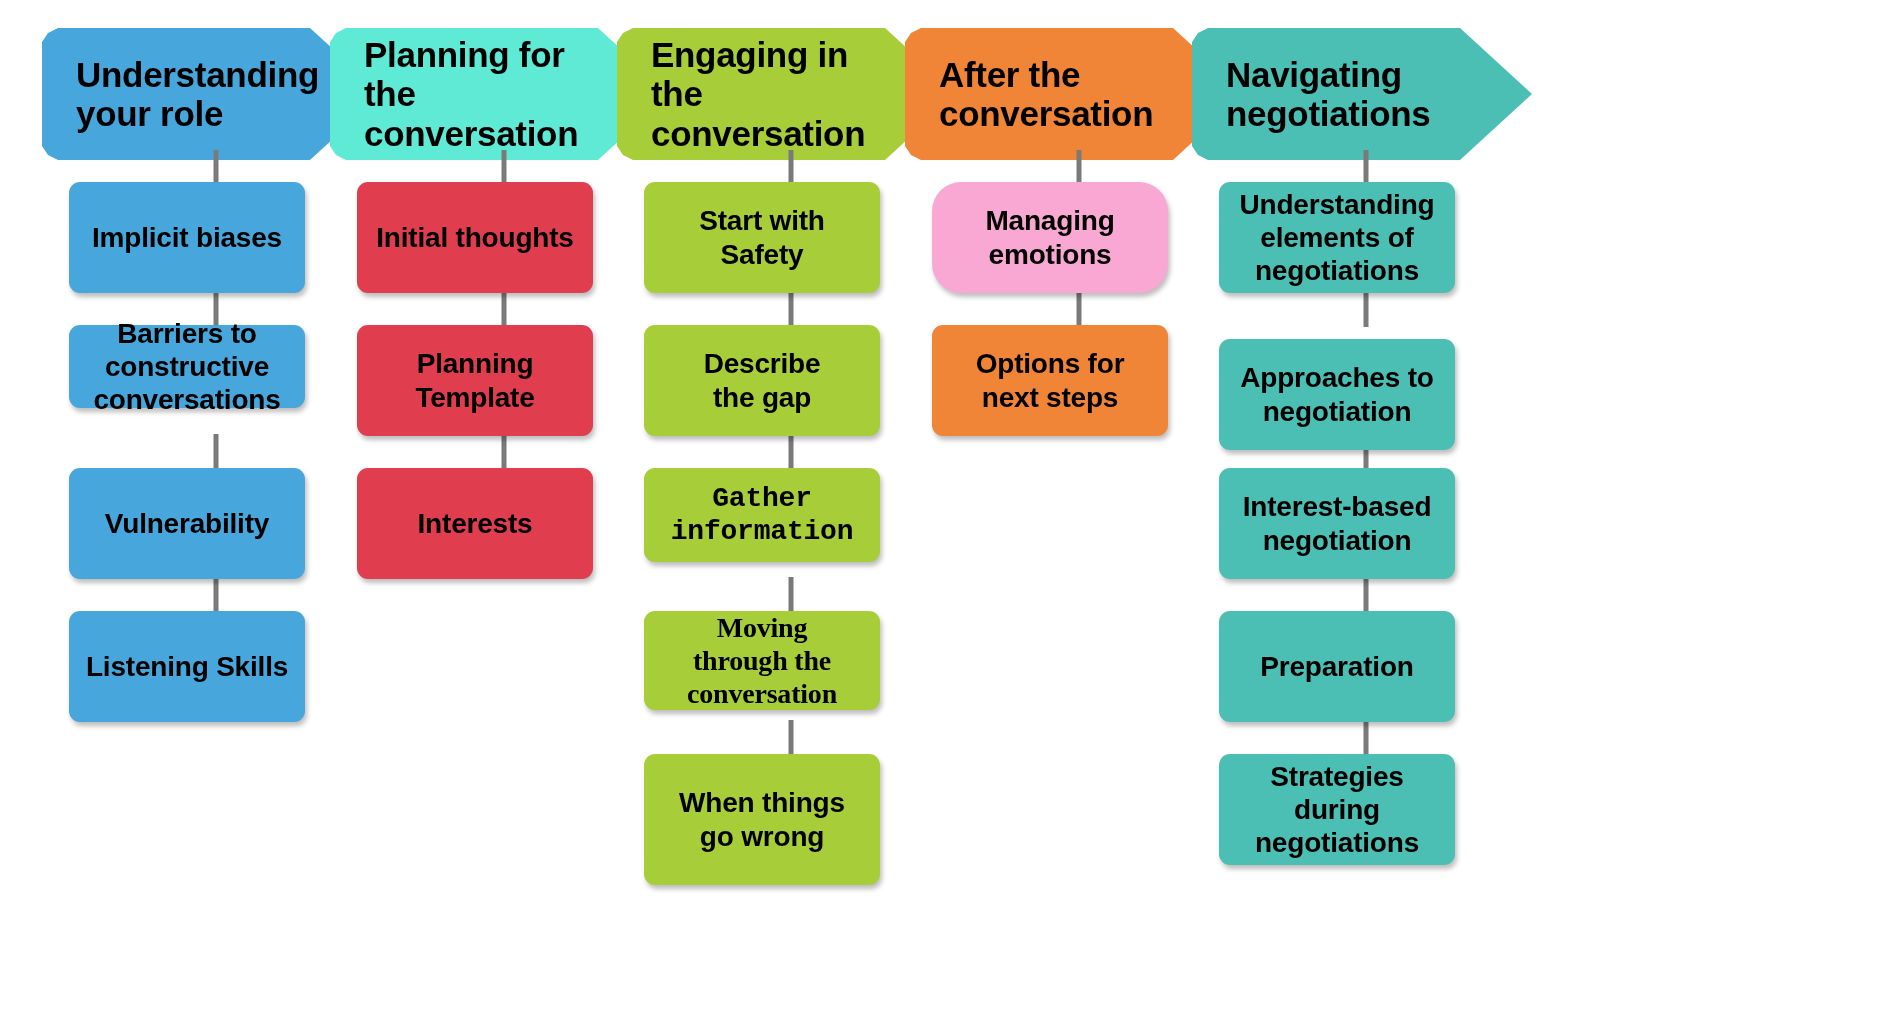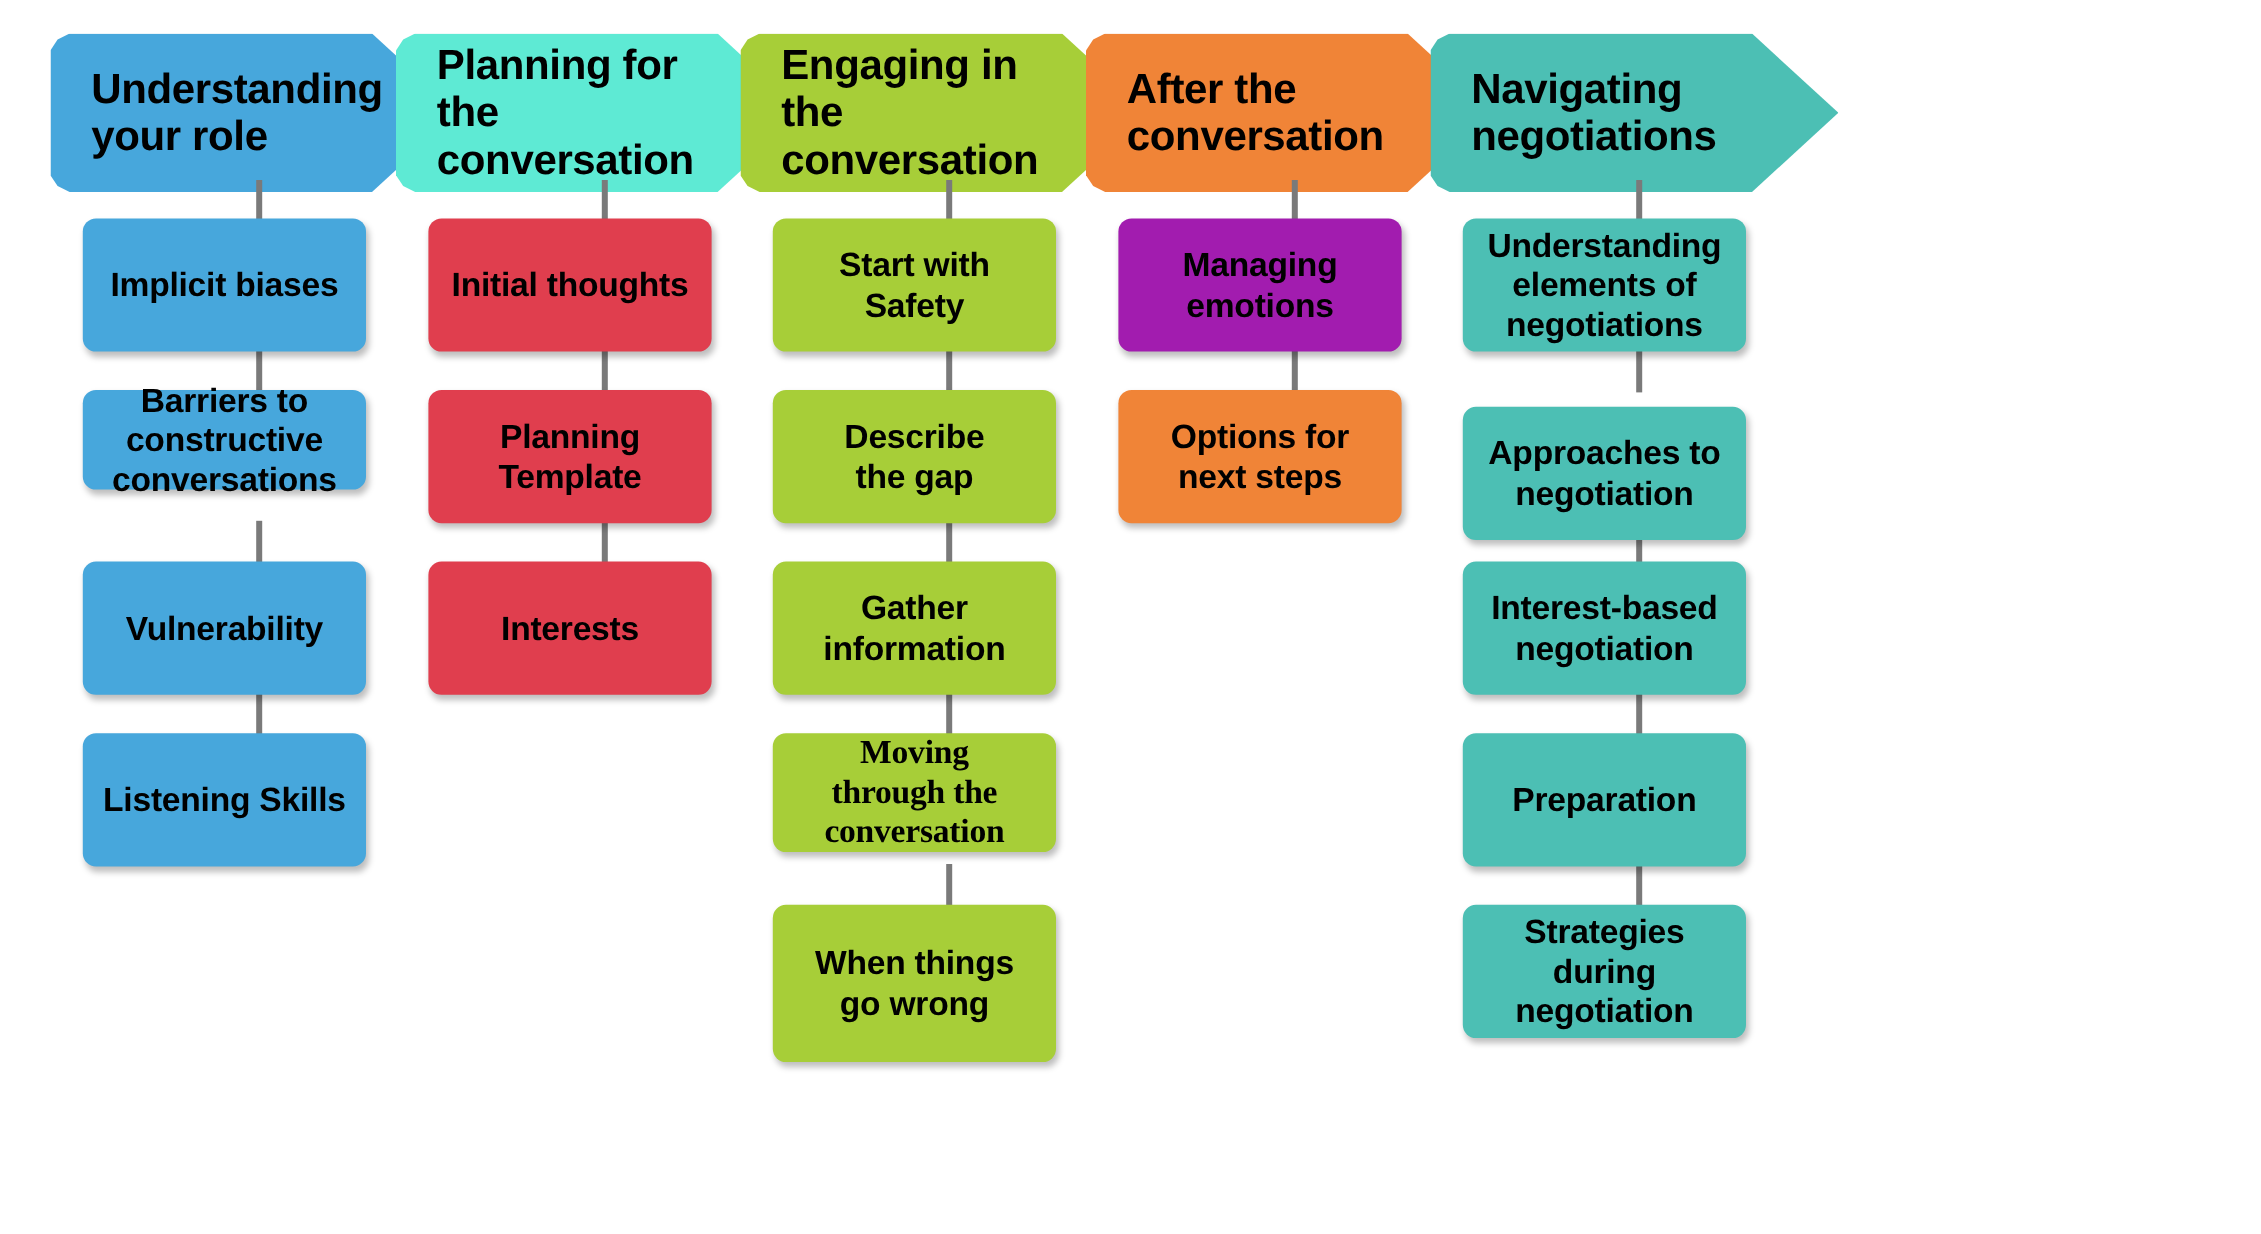--- a/index.html
+++ b/index.html
@@ -151,21 +151,21 @@
       <div class="node" style="top: 182px; height: 111px; background: rgb(167, 206, 56);">
         <div class="node-label">Start with
 Safety</div>
       </div>
       <div class="stem" style="top: 291px; height: 36px;"></div>
       <div class="node" style="top: 325px; height: 111px; background: rgb(167, 206, 56);">
         <div class="node-label">Describe
 the gap</div>
       </div>
       <div class="stem" style="top: 434px; height: 36px;"></div>
-      <div class="node" style="top: 468px; height: 111px; background: rgb(167, 206, 56);">
+      <div class="node" style="top: 468px; height: 94px; background: rgb(167, 206, 56); font-family: Liberation Mono, monospace;">
         <div class="node-label">Gather
 information</div>
       </div>
       <div class="stem" style="top: 577px; height: 36px;"></div>
       <div class="node" style="top: 611px; height: 99px; background: rgb(167, 206, 56); font-family: Liberation Serif, serif;">
         <div class="node-label">Moving
 through the
 conversation</div>
       </div>
       <div class="stem" style="top: 720px; height: 36px;"></div>
@@ -173,21 +173,21 @@
         <div class="node-label">When things
 go wrong</div>
       </div>
     </div>
     <div class="column" style="left: 905px;">
       <div class="phase-header" style="background: rgb(240, 132, 55);">
         <div class="phase-title">After the
 conversation</div>
       </div>
       <div class="stem" style="top: 150px; height: 36px;"></div>
-      <div class="node" style="top: 182px; height: 111px; background: #a21caf;">
+      <div class="node" style="top: 182px; height: 111px; background: #f9a8d4; border-radius: 29px;">
         <div class="node-label">Managing
 emotions</div>
       </div>
       <div class="stem" style="top: 291px; height: 36px;"></div>
       <div class="node" style="top: 325px; height: 111px; background: rgb(240, 132, 55);">
         <div class="node-label">Options for
 next steps</div>
       </div>
     </div>
     <div class="column" style="left: 1192px;">
@@ -212,16 +212,16 @@
 negotiation</div>
       </div>
       <div class="stem" style="top: 577px; height: 36px;"></div>
       <div class="node" style="top: 611px; height: 111px; background: rgb(76, 191, 180);">
         <div class="node-label">Preparation</div>
       </div>
       <div class="stem" style="top: 720px; height: 36px;"></div>
       <div class="node" style="top: 754px; height: 111px; background: rgb(76, 191, 180);">
         <div class="node-label">Strategies
 during
-negotiation</div>
+negotiations</div>
       </div>
     </div>
   </div>
 
 </body></html>

